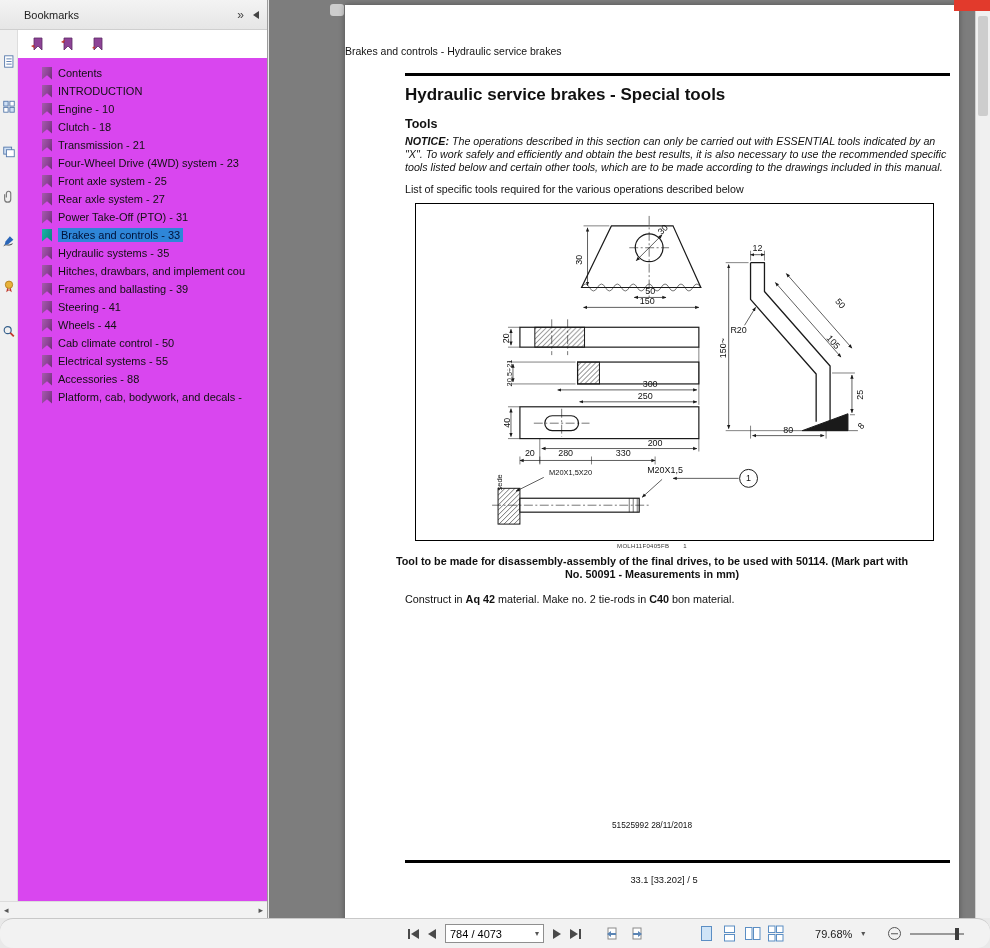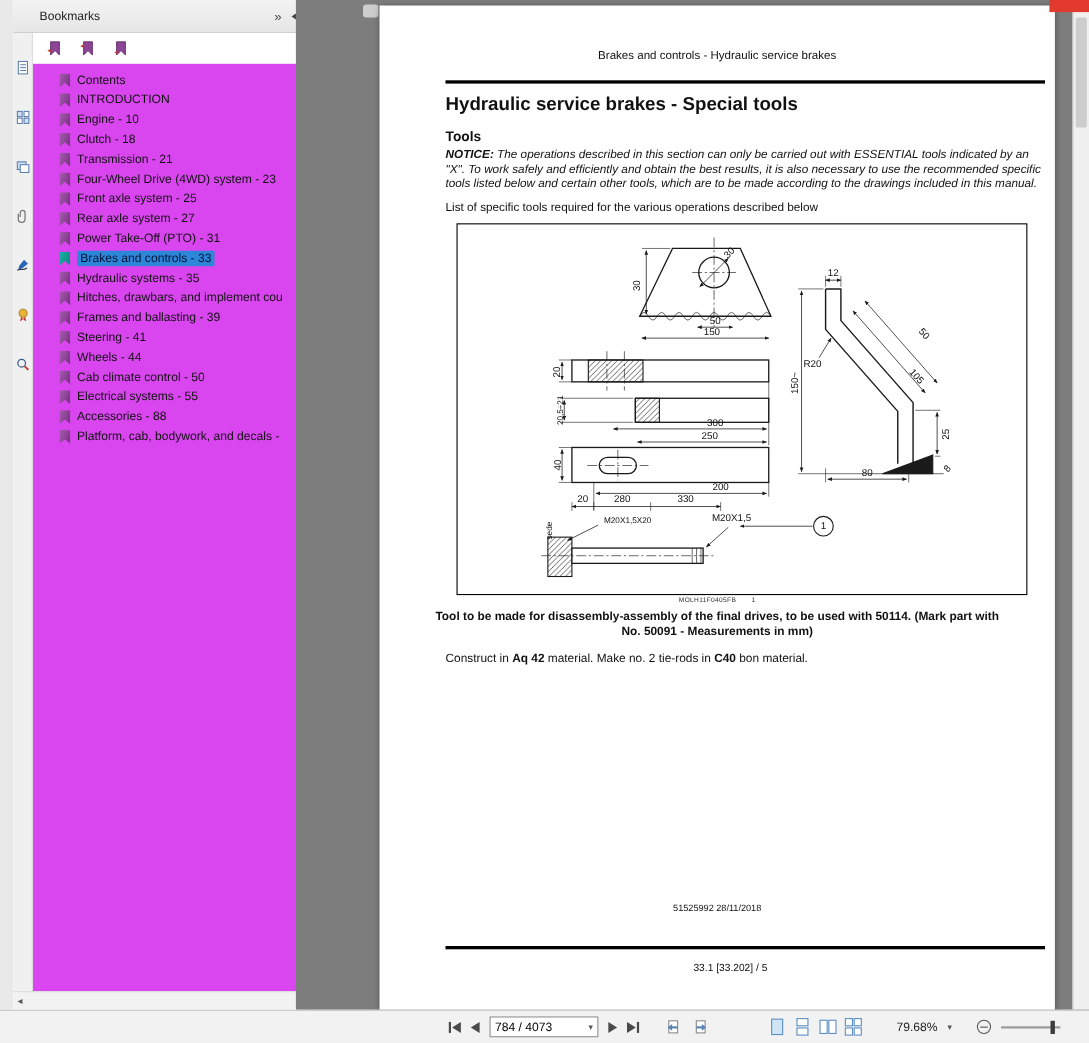--- a/index.html
+++ b/index.html
@@ -2,21 +2,21 @@
 <html><head>
 <meta charset="utf-8">
 <style>
   * { box-sizing: border-box; margin: 0; padding: 0; }
   html,body { width: 990px; height: 948px; }
   body {
     position: relative; background:#e9e9e9; overflow:hidden;
     font-family:"Liberation Sans", sans-serif; color:#111;
   }
   
-  .left-pane { position:absolute; left:12px; top:0; width:268px; bottom:30px;
+  .left-pane { position:absolute; left:0; top:0; width:268px; bottom:30px;
     background:#fff; border-right:1px solid #9c9c9c; }
   .panel-header { position:absolute; left:0; top:0; right:0; height:30px;
     background:linear-gradient(#f3f3f3,#e6e6e6); border-bottom:1px solid #cfcfcf;
     display:flex; align-items:center; padding:0 8px; font-size:11px; color:#222; }
   .panel-header .title { margin-left:16px; }
   .hdr-right { margin-left:auto; display:flex; gap:9px; align-items:center; color:#444; }
   .hdr-expand { font-size:12px; line-height:1; }
   .hdr-collapse { width:0; height:0; border-top:4px solid transparent;
     border-bottom:4px solid transparent; border-right:6px solid #444; }
   .panel-toolbar { position:absolute; left:18px; top:30px; right:0; height:28px;
@@ -45,21 +45,21 @@
   .corner-widget { position:absolute; left:61px; top:4px; width:14px; height:12px;
     background:#d6d6d6; border-radius:3px; opacity:.9; }
   .vscroll { position:absolute; right:0; top:0; width:15px; bottom:0;
     background:#f0f0f0; border-left:1px solid #cfcfcf; }
   .vthumb { position:absolute; left:2px; right:2px; top:16px; height:100px;
     background:#cdcdcd; border-radius:2px; }
   .red-chip { position:absolute; right:0; top:0; width:36px; height:11px;
     background:#e23a2c; z-index:6; }
   .page { position:absolute; left:76px; top:5px; width:614px; height:960px;
     background:#fff; box-shadow:0 0 6px rgba(0,0,0,.35); }
-  .p-header { position:absolute; top:40px; left:0; width:100%; text-align:center; font-size:10.5px; }
+  .p-header { position:absolute; top:40px; left:0; width:100%; font-size:10.5px; }
   .rule1 { position:absolute; top:68px; left:60px; width:545px; height:2.5px; background:#000; }
   .rule2 { position:absolute; top:855px; left:60px; width:545px; height:2.5px; background:#000; }
   .p-title { position:absolute; top:80px; left:60px; font-size:17px; font-weight:bold; }
   .p-tools { position:absolute; top:112px; left:60px; font-size:12.5px; font-weight:bold; }
   .p-notice { position:absolute; top:130px; left:60px; width:546px; font-size:10.7px;
     font-style:italic; line-height:13.2px; }
   .p-notice b { font-weight:bold; }
   .p-listintro { position:absolute; top:178px; left:60px; font-size:10.7px; }
   .fig-box { position:absolute; top:198px; left:70px; width:519px; height:338px;
     border:1px solid #000; }
@@ -78,21 +78,21 @@
   .bar3d { fill:none; stroke:#1a1a1a; stroke-width:1.3; stroke-linejoin:round; }
   .cl { stroke:#1a1a1a; stroke-width:.6; stroke-dasharray:9 2.5 2 2.5; }
   .ext { stroke:#1a1a1a; stroke-width:.55; }
   .dim { stroke:#1a1a1a; stroke-width:.7; marker-start:url(#ar); marker-end:url(#ar); }
   .ldr { stroke:#1a1a1a; stroke-width:.7; marker-end:url(#ar); }
   .thin { stroke:#1a1a1a; stroke-width:.6; }
   .t { font-family:"Liberation Sans",sans-serif; font-size:9px; fill:#111; text-anchor:middle; }
   .t.sm { font-size:7.5px; }
   
   .bottom-bar { position:absolute; left:0; right:0; bottom:0; height:30px;
-    background:#f2f2f2; border-top:1px solid #c8c8c8; }
+    background:#f2f2f2; border-top:1px solid #c8c8c8;border-radius:13px; }
   .bb-controls { position:absolute; left:408px; top:0; height:100%;
     display:flex; align-items:center; gap:9px; }
   .tri { width:0; height:0; border-top:5px solid transparent; border-bottom:5px solid transparent; }
   .tri.left  { border-right:8px solid #4a4a4a; }
   .tri.right { border-left:8px solid #4a4a4a; }
   .vb { width:2px; height:10px; background:#4a4a4a; }
   .btn-first,.btn-last { display:flex; align-items:center; gap:1px; }
   .page-box { display:flex; align-items:center; border:1px solid #8f8f8f;
     background:#fff; height:19px; padding:0 4px; gap:5px; }
   .page-box input { border:none; outline:none; width:80px; font-size:11px;

